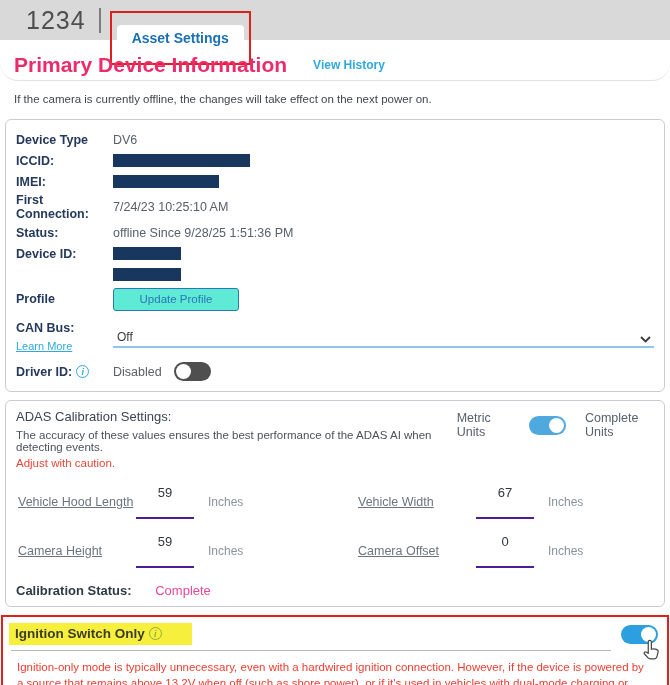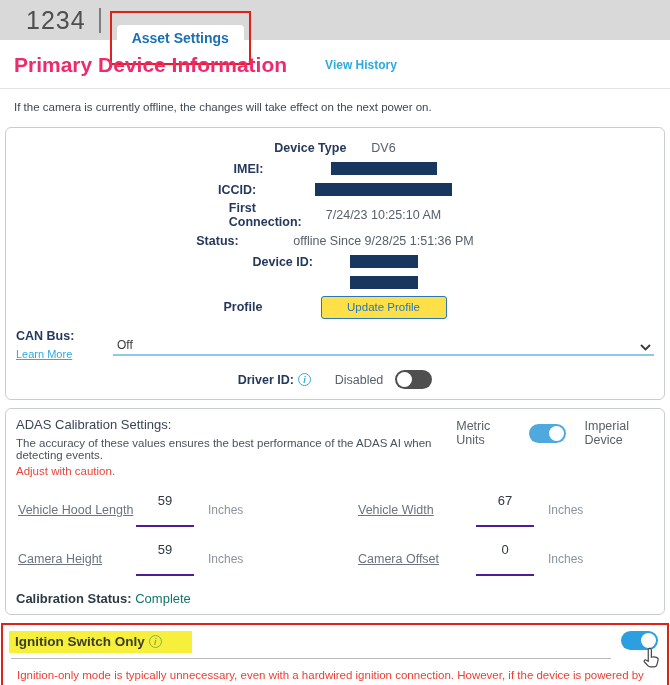--- a/index.html
+++ b/index.html
@@ -9,37 +9,37 @@
   
   .topbar { height:40px; background:#d9d9d9; display:flex; align-items:center; padding-left:26px; }
   .asset-id { font-size:25px; color:#4f4f4f; letter-spacing:1px; }
   .topbar-divider { width:2px; height:25px; background:#7d7d7d; margin:0 9px 0 13px; }
   .annot-asset { border:2px solid #e0211a; padding:12px 5px; display:inline-flex;margin-top:35px; }
   .asset-settings-btn { background:#fff; border:none; border-radius:4px; color:#1a6fb5;
     font-size:14px; font-weight:700; padding:5px 15px; cursor:pointer;
     font-family:"Liberation Sans", sans-serif; }
 
   
-  .page-head { padding:13px 14px 11px; border-bottom:1px solid #e3e3e3; display:flex;
-    align-items:center; gap:38px; }
+  .page-head { padding:13px 14px 3px; border-bottom:1px solid #e3e3e3; display:flex;
+    align-items:center; gap:26px;border-radius:18px; }
   .page-title { color:#ee2a6a; font-size:21px; font-weight:700; }
   .view-history { color:#2fa9df; font-size:12px; font-weight:700; cursor:pointer; }
 
   .note { padding:10px 14px 8px; font-size:11.5px; color:#3f4753; line-height:1.4; }
 
   
   .card { border:1px solid #c9cdd1; border-radius:6px; margin:4px 5px 8px; padding:8px 10px; }
 
-  .info-row { display:flex; align-items:center; min-height:19px; margin:2px 0;justify-content:center; }
+  .info-row { display:flex; align-items:center; min-height:19px; margin:2px 0; }
   .info-label { width:97px; flex-shrink:0; font-weight:700; color:#25395c; font-size:12.5px; }
   .info-value { font-size:12.5px; color:#57606b; }
   .bar { height:13px; background:#17375e; }
   .bar-imei { width:106px; } .bar-iccid { width:137px; } .bar-devid { width:68px; }
 
-  .update-profile-btn { width:126px; height:23px; background:#fde047; border:1px solid #2a77b8;
+  .update-profile-btn { width:126px; height:23px; background:#5eead4; border:1px solid #2a77b8;
     border-radius:3px; color:#2a77b8; font-size:11.5px; cursor:pointer;
     font-family:"Liberation Sans", sans-serif; }
 
   .label-stack { width:97px; flex-shrink:0; }
   .label-stack .info-label { width:auto; }
   .learn-more { font-size:11px; color:#2fa9df; text-decoration:underline; cursor:pointer; }
   .select-box { flex:1; display:flex; justify-content:space-between; align-items:flex-end;
     border-bottom:2px solid #8ec7ea; padding:0 3px 2px 4px; font-size:12px; color:#3a3a3a;
     cursor:pointer; margin-top:12px; }
 
@@ -66,25 +66,25 @@
   .fields { display:grid; grid-template-columns:1fr 1fr; column-gap:46px; row-gap:15px;
     margin:16px 2px 0; }
   .field { display:flex; align-items:center; }
   .field-label { width:118px; font-size:12.5px; color:#6b7480; flex-shrink:0;text-decoration:underline; }
   .field-input { width:58px; text-align:center; border:none; border-bottom:2px solid #4c1d95;
     font-size:13px; color:#2f3842; background:transparent; padding:0 0 17px;
     font-family:"Liberation Sans", sans-serif; }
   .field-unit { margin-left:14px; font-size:12px; color:#8b939c; }
   .calib { margin-top:15px; font-size:13px; }
   .calib-label { font-weight:700; color:#2e3a47; }
-  .calib-value { color:#0f766e; margin-left:0; }
+  .calib-value { color:#ec4899; margin-left:20px; }
 
   
   .ignition { border:2px solid #e0211a; margin:0 1px; padding-top:6px; position:relative; }
-  .ign-head { display:flex; justify-content:space-between; padding:0 9px 0 6px;gap:20px; }
+  .ign-head { display:flex; justify-content:space-between; align-items:center; padding:0 9px 0 6px;gap:20px; }
   .ign-title-wrap { background:#f6ef3c; padding:3px 30px 4px 6px; display:inline-flex; align-items:center; }
   .ign-title { font-weight:700; font-size:13.5px; color:#3c3e2a; }
   .ign-divider { height:1px; background:#b9b9b9; margin:5px 56px 0 8px; }
   .ign-warning { padding:9px 14px 4px; color:#ef3d31; font-size:11.5px; line-height:1.38; }
   .cursor-hand { position:absolute; right:5px; top:21px; }
   .chev { margin-bottom:1px; }
 </style>
 </head>
 <body>
 
@@ -104,26 +104,26 @@
 <div class="note">
   <div>If the camera is currently offline, the changes will take effect on the next power on.</div>
 </div>
 
 <div class="card">
   <div class="info-row">
     <span class="info-label">Device Type</span>
     <span class="info-value">DV6</span>
   </div>
   <div class="info-row">
+    <span class="info-label">ICCID:</span>
+    <span class="bar bar-iccid"></span>
+  </div>
+  <div class="info-row">
     <span class="info-label">IMEI:</span>
     <span class="bar bar-imei"></span>
-  </div>
-  <div class="info-row">
-    <span class="info-label">ICCID:</span>
-    <span class="bar bar-iccid"></span>
   </div>
   <div class="info-row">
     <span class="info-label">First Connection:</span>
     <span class="info-value">7/24/23 10:25:10 AM</span>
   </div>
   <div class="info-row">
     <span class="info-label">Status:</span>
     <span class="info-value">offline Since 9/28/25 1:51:36 PM</span>
   </div>
   <div class="info-row">
@@ -167,21 +167,21 @@
     <div>
       <div class="adas-title">ADAS Calibration Settings:</div>
       <div class="adas-desc">The accuracy of these values ensures the best performance of the ADAS AI when detecting events.</div>
       <div class="adas-caution">Adjust with caution.</div>
     </div>
     <div class="units">
       <span>Metric Units</span>
       <span class="toggle lightblue on">
           <span class="knob"></span>
         </span>
-      <span>Imperial Device</span>
+      <span>Complete Units</span>
     </div>
   </div>
 
   <div class="fields">
     <div class="field">
       <span class="field-label">Vehicle Hood Length</span>
       <input class="field-input" value="59" style="">
       <span class="field-unit">Inches</span>
     </div>
     <div class="field">

